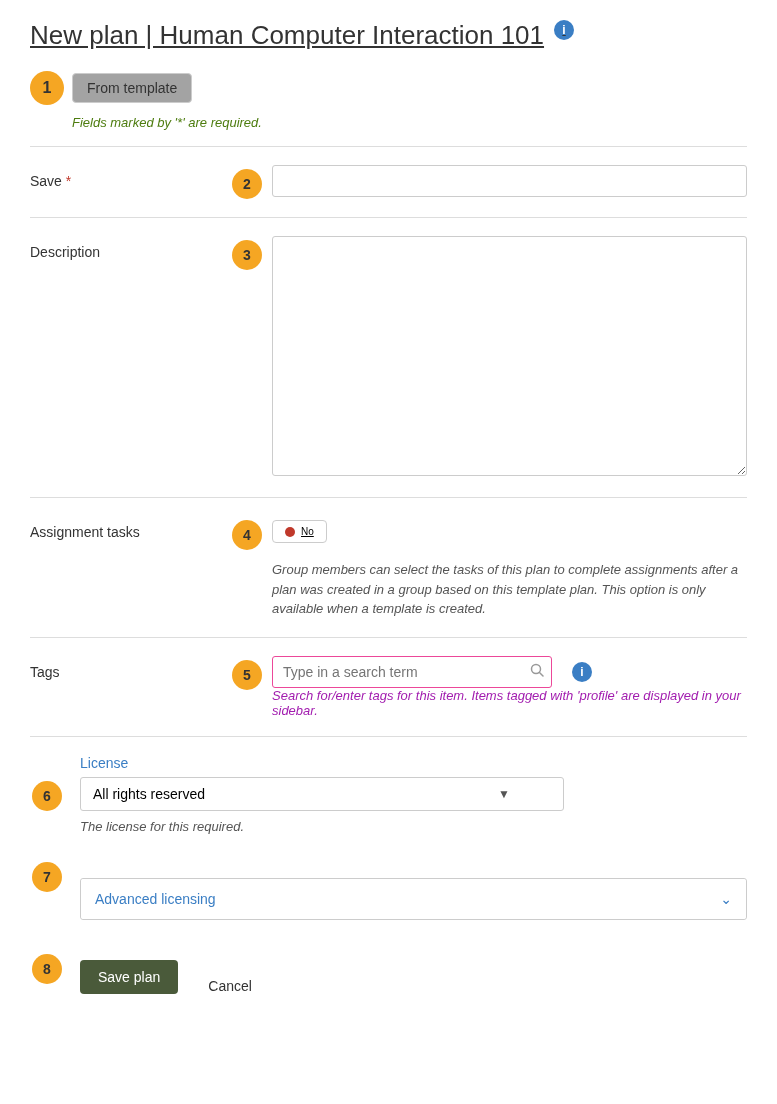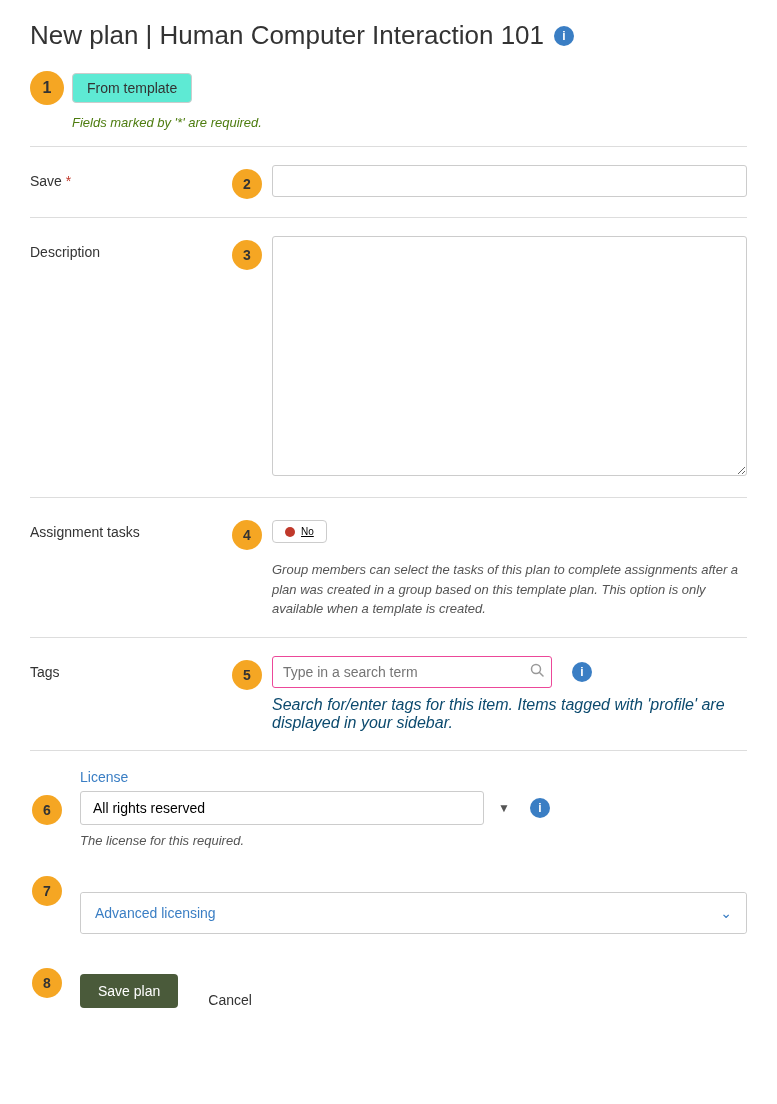--- a/index.html
+++ b/index.html
@@ -9,23 +9,23 @@
       background: #fff;
       color: #333;
       width: 777px;
       min-height: 1104px;
     }
     .page-container {
       padding: 20px 30px 40px 30px;
     }
     .page-header {
       display: flex;
-      align-items: center;
       gap: 10px;
       margin-bottom: 20px;
+      text-decoration: underline;
     }
     .page-title {
       font-size: 26px;
       font-weight: normal;
       color: #333;
     }
     .info-icon {
       width: 20px;
       height: 20px;
       background: #3a7ec4;
@@ -57,21 +57,21 @@
       color: #333;
       font-size: 16px;
       font-weight: bold;
       flex-shrink: 0;
       margin-right: 8px;
     }
 
     
     .from-template-btn {
       border: 1px solid #ccc;
-      background: #5eead4;
+      background: #a3a3a3;
       padding: 6px 14px;
       border-radius: 4px;
       font-size: 14px;
       cursor: pointer;
       color: #333;
       margin-top: 2px;
     }
 
     
     .required-note {
@@ -185,38 +185,37 @@
       border: none;
       cursor: pointer;
       color: #999;
       font-size: 14px;
     }
     .tags-info-icon {
       margin-left: 10px;
     }
     .tags-helper {
       font-style: italic;
-      color: #0c4a6e;
-      font-size: 16px;
-      margin-top: 8px;
+      color: #a21caf;
+      font-size: 13px;
     }
 
     
     .license-label {
       color: #3a7ec4;
       font-size: 14px;
       margin-bottom: 6px;
     }
     .license-select-wrapper {
       display: flex;
       align-items: center;
       gap: 10px;
     }
     .license-select {
-      width: 404px;
+      width: 484px;
       padding: 8px 12px;
       border: 1px solid #ccc;
       border-radius: 3px;
       font-size: 14px;
       background: #fff;
       cursor: pointer;
       appearance: none;
       -webkit-appearance: none;
     }
     .license-select-outer {

